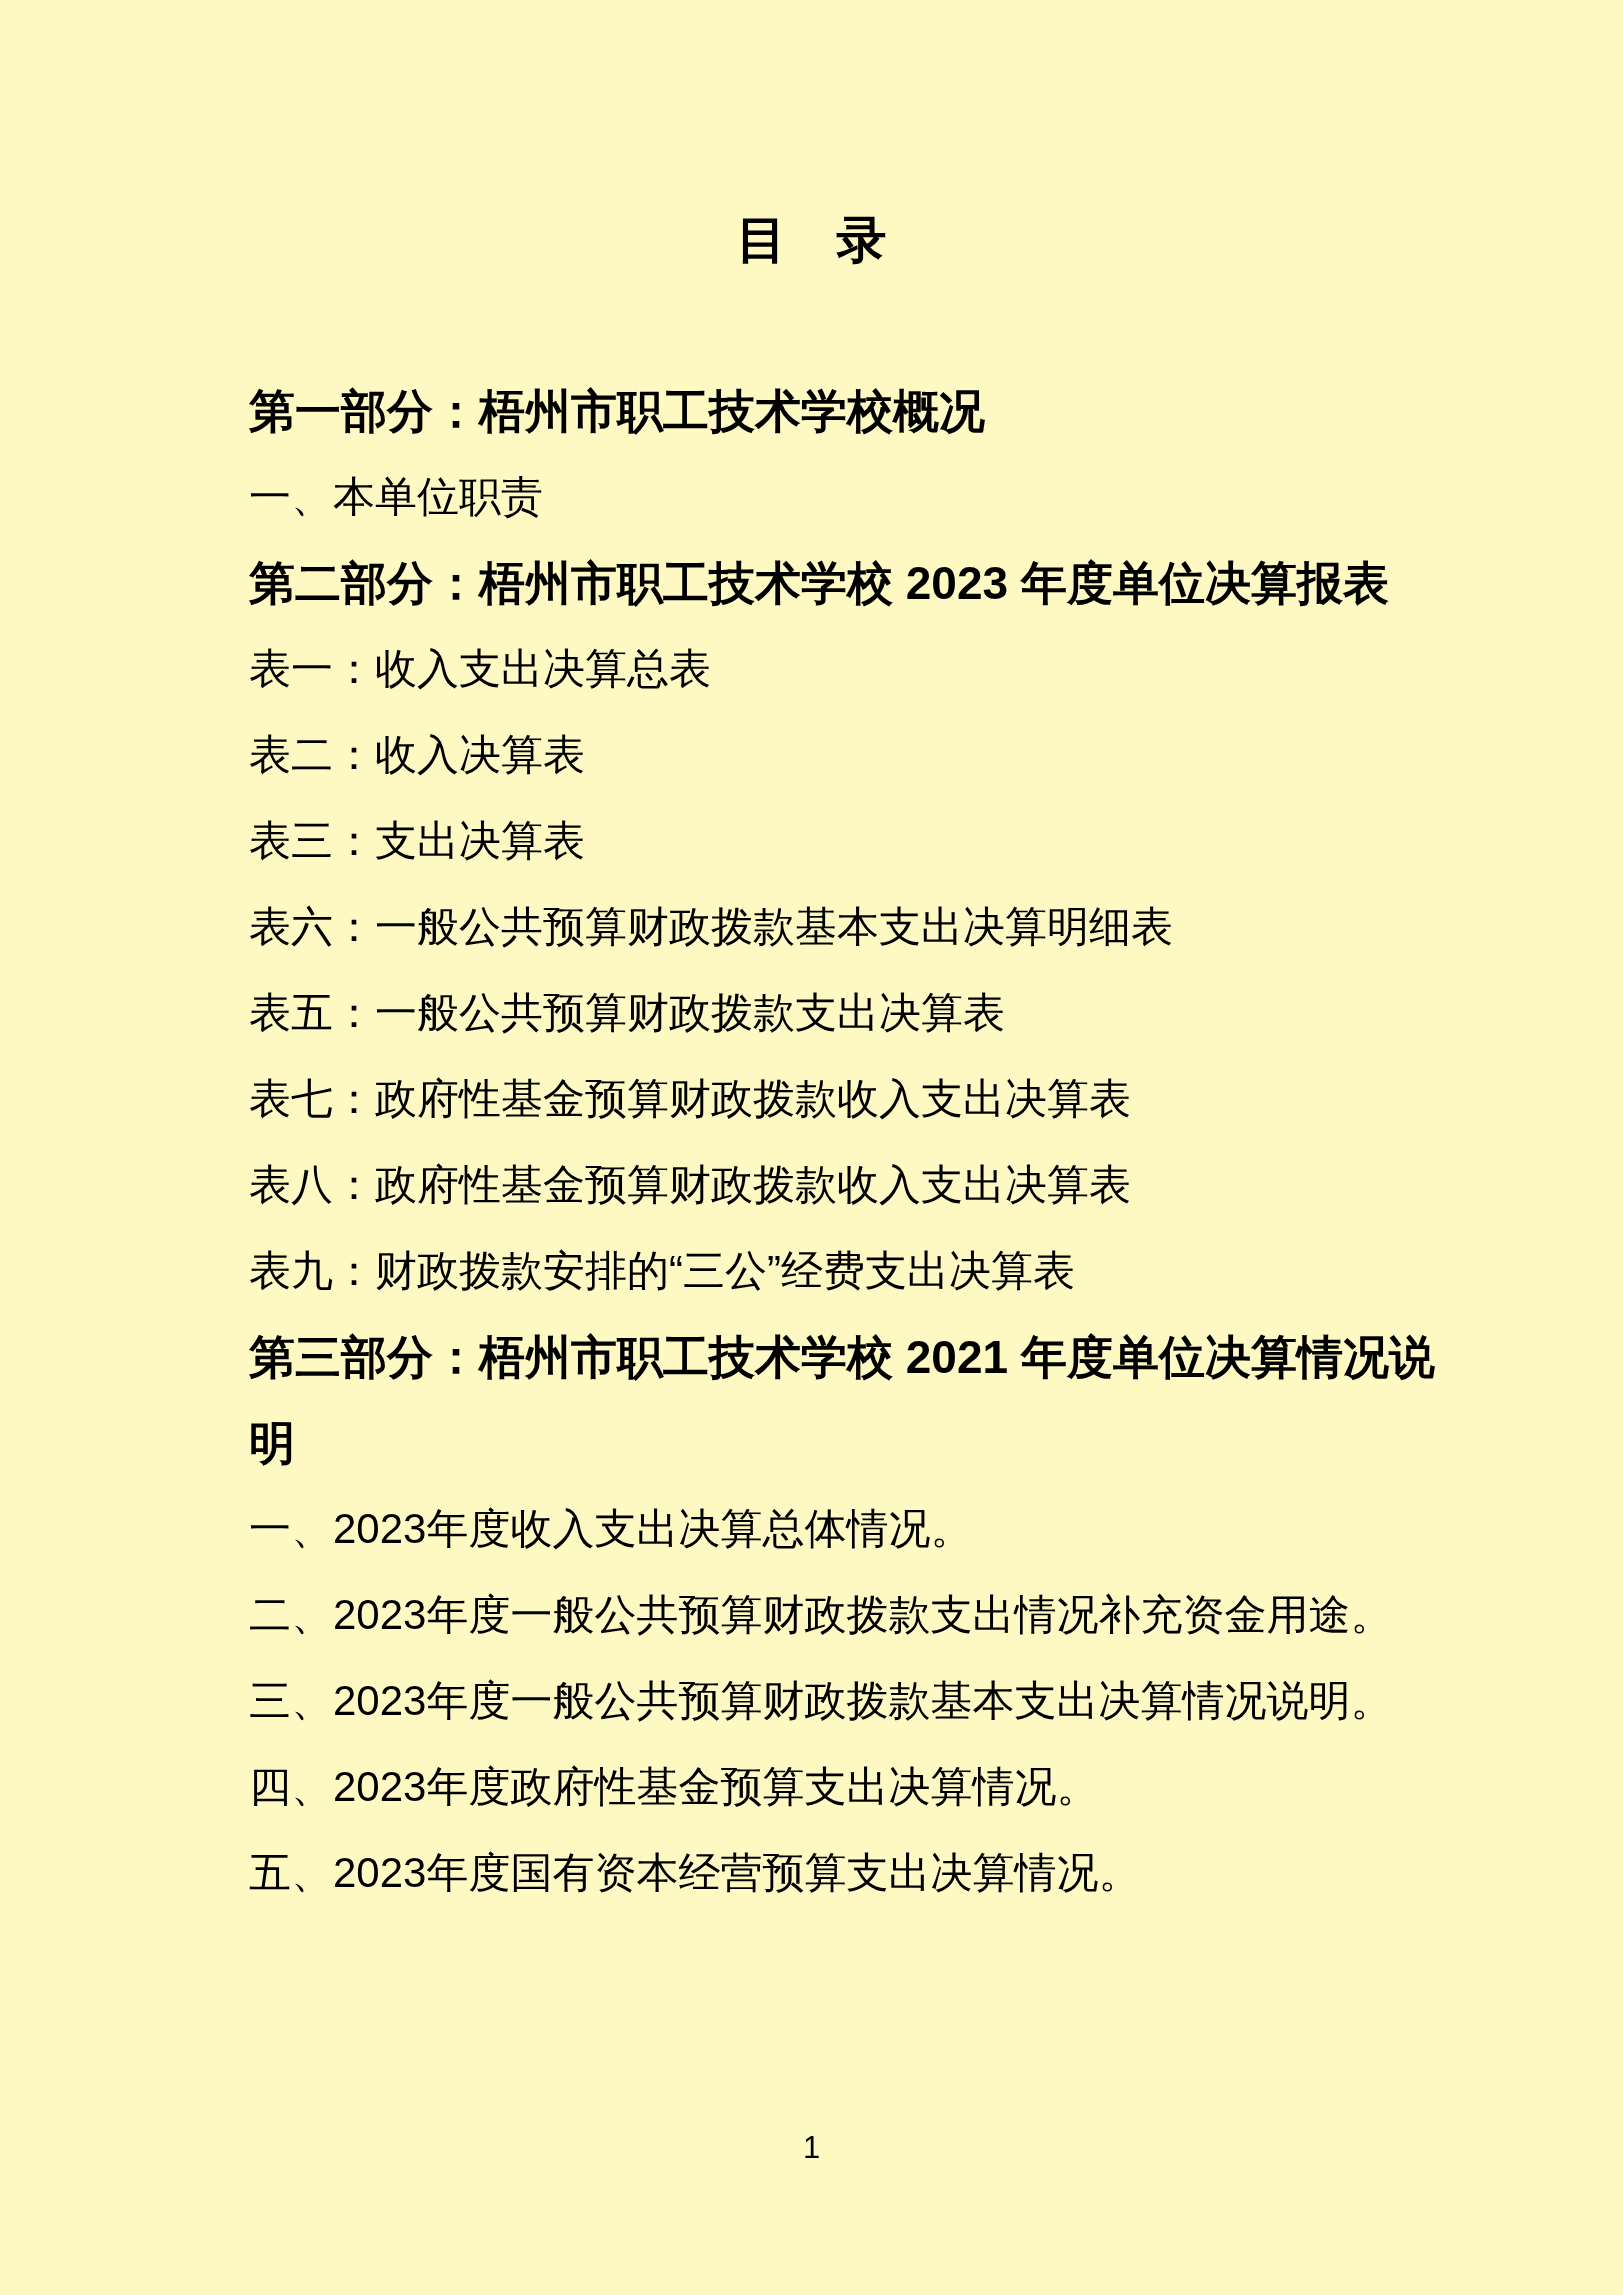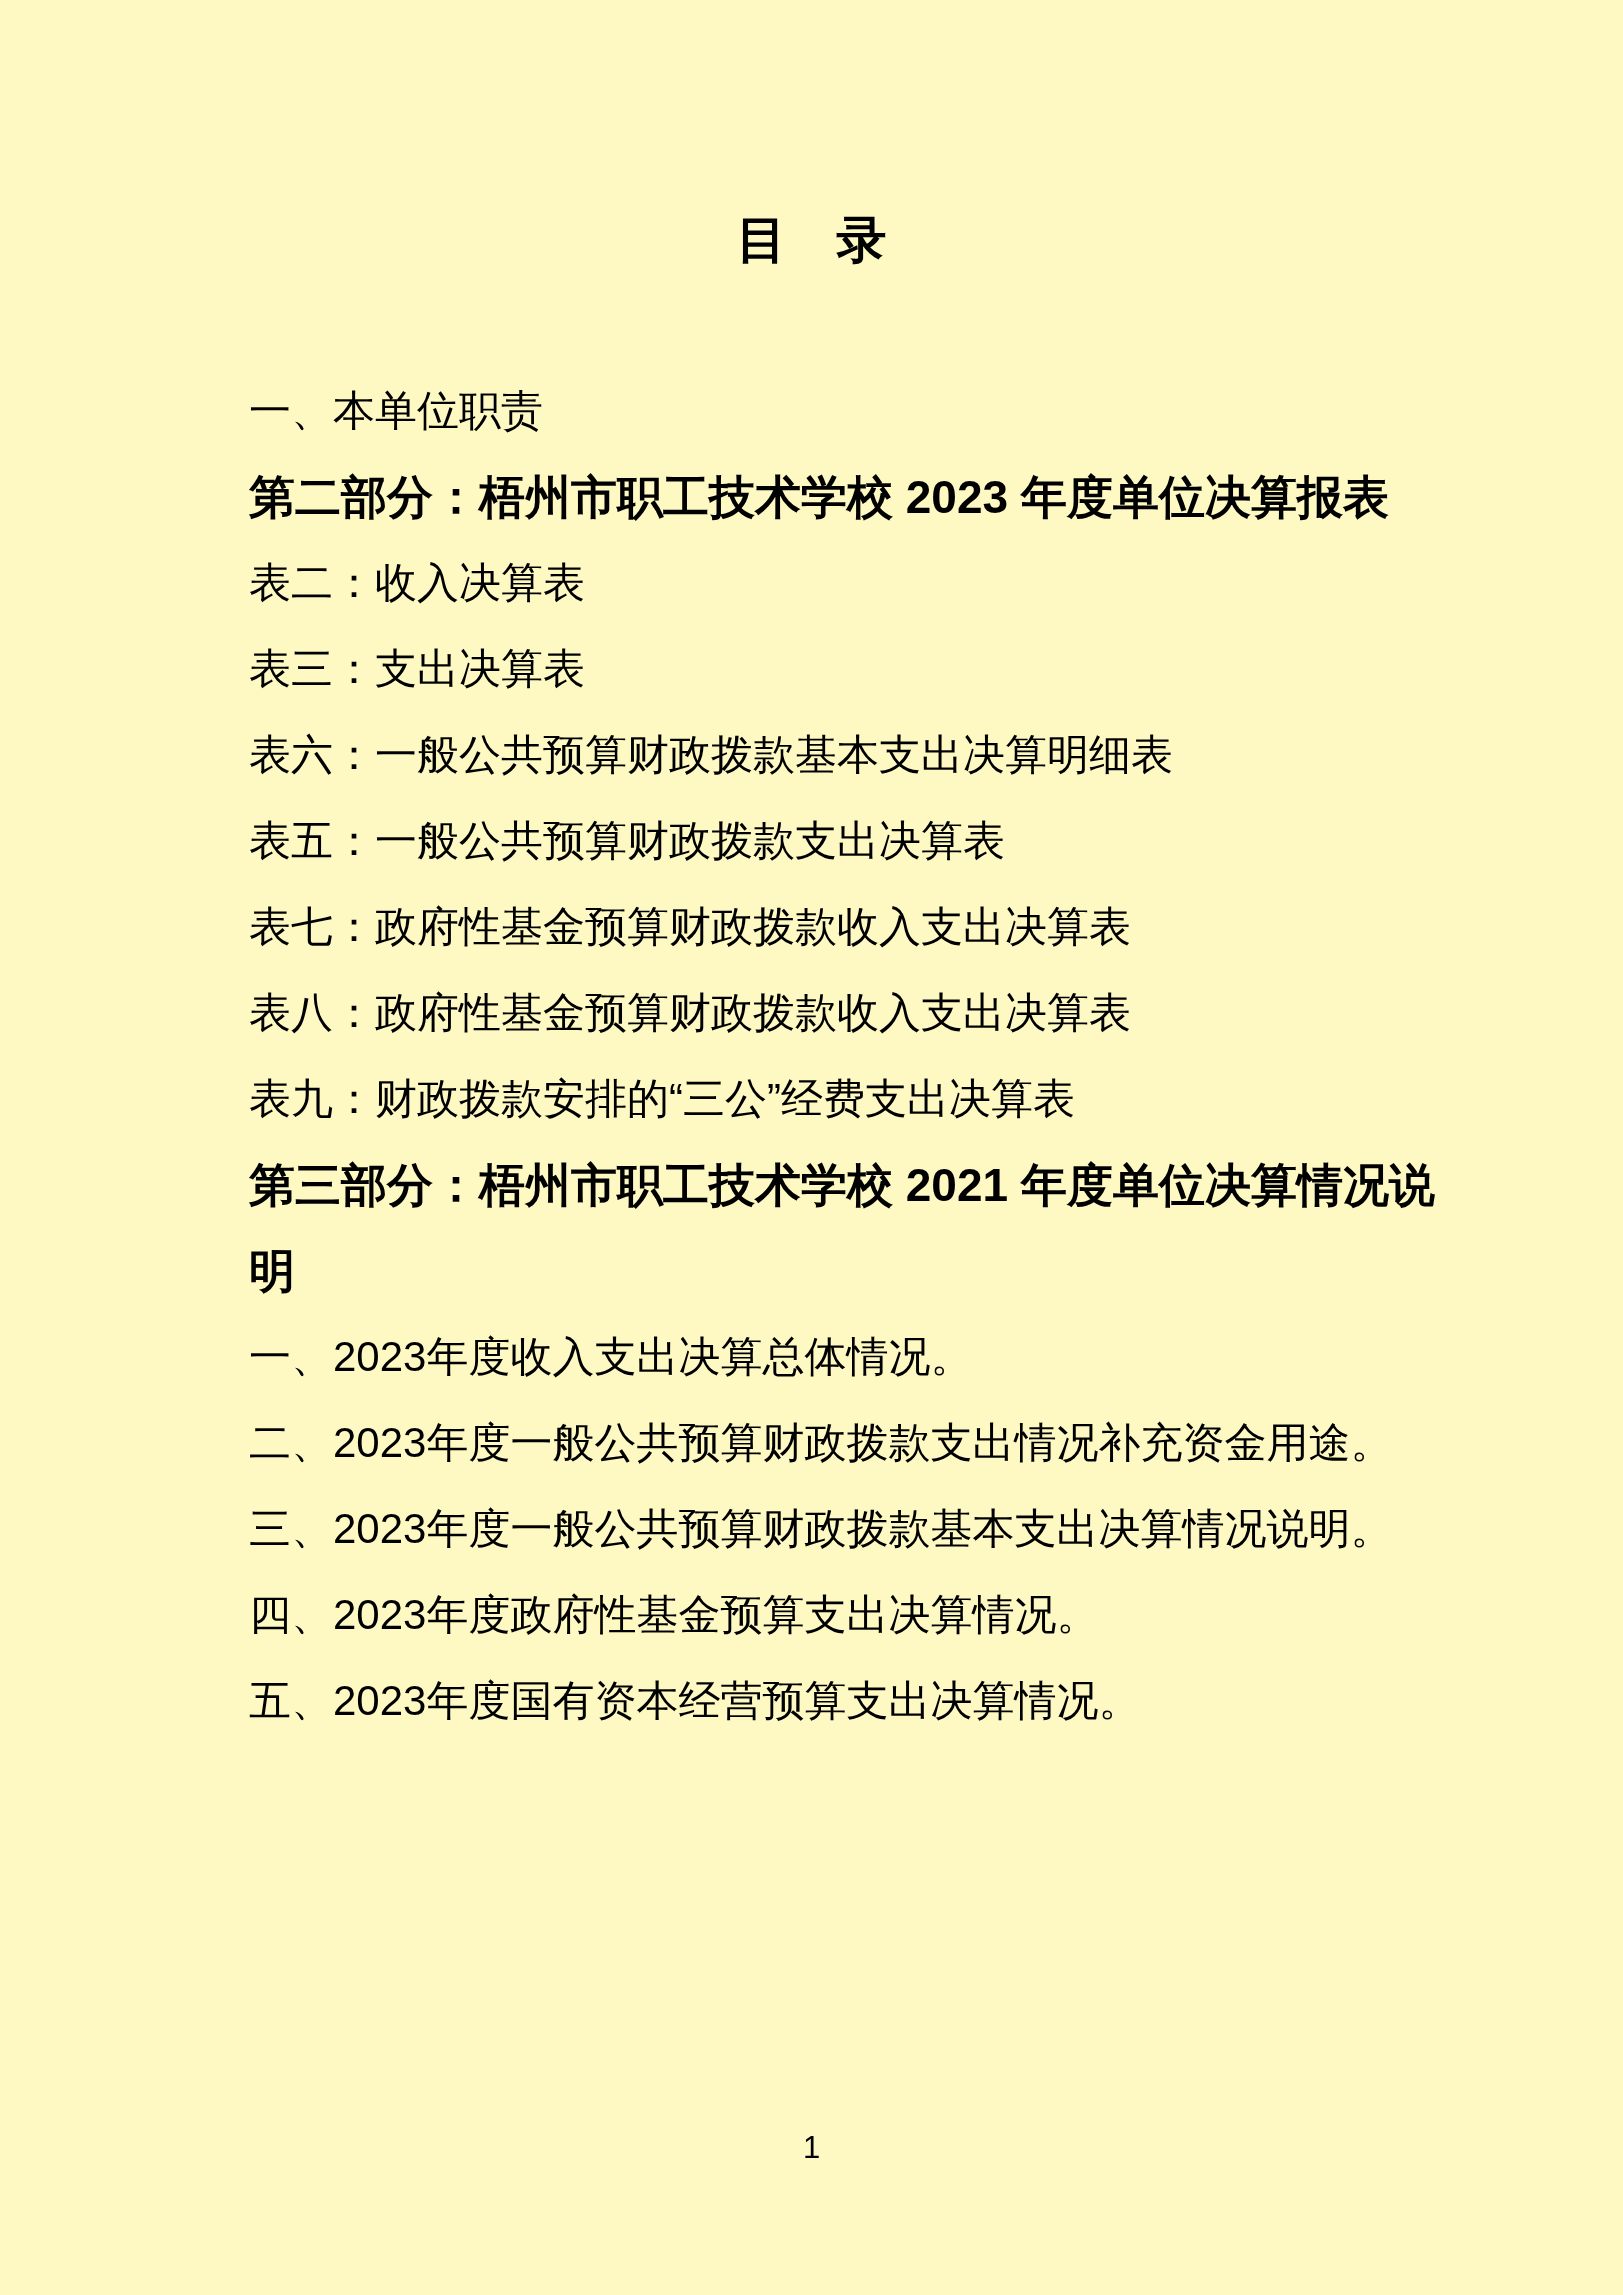--- a/index.html
+++ b/index.html
@@ -65,22 +65,24 @@
   }
 </style>
 </head>
 <body>
 
 <div class="page">
 
   <div class="doc-title">目　录</div>
 
   <div class="toc">
+    <div class="line heading">第一部分：梧州市职工技术学校概况</div>
     <div class="line entry">一、本单位职责</div>
     <div class="line heading">第二部分：梧州市职工技术学校 2023 年度单位决算报表</div>
+    <div class="line entry">表一：收入支出决算总表</div>
     <div class="line entry">表二：收入决算表</div>
     <div class="line entry">表三：支出决算表</div>
     <div class="line entry">表六：一般公共预算财政拨款基本支出决算明细表</div>
     <div class="line entry">表五：一般公共预算财政拨款支出决算表</div>
     <div class="line entry">表七：政府性基金预算财政拨款收入支出决算表</div>
     <div class="line entry">表八：政府性基金预算财政拨款收入支出决算表</div>
     <div class="line entry">表九：财政拨款安排的“三公”经费支出决算表</div>
     <div class="line heading">第三部分：梧州市职工技术学校 2021 年度单位决算情况说</div>
     <div class="line heading">明</div>
     <div class="line entry">一、2023年度收入支出决算总体情况。</div>

